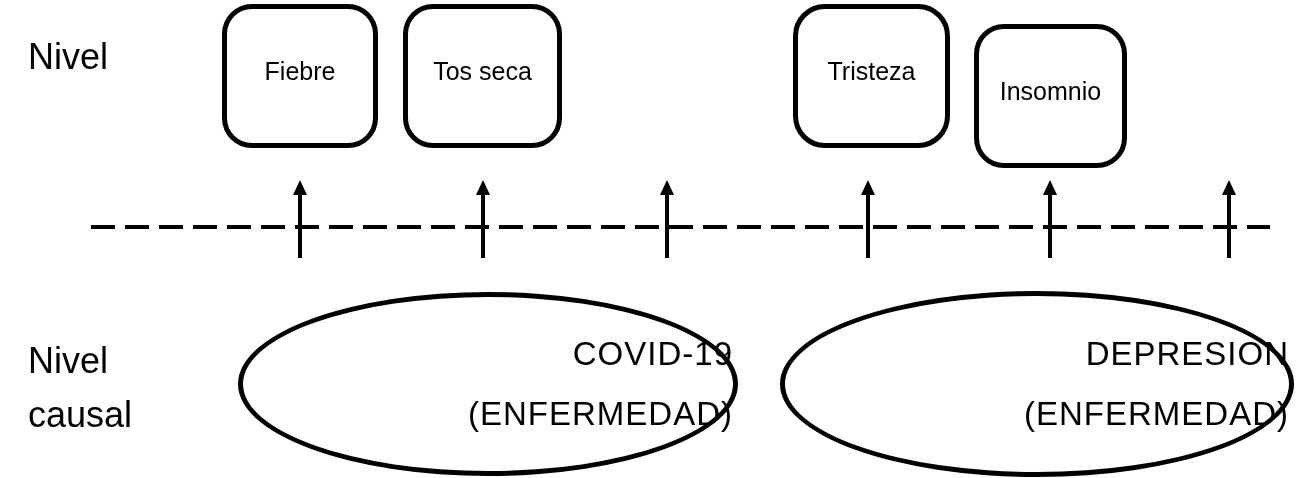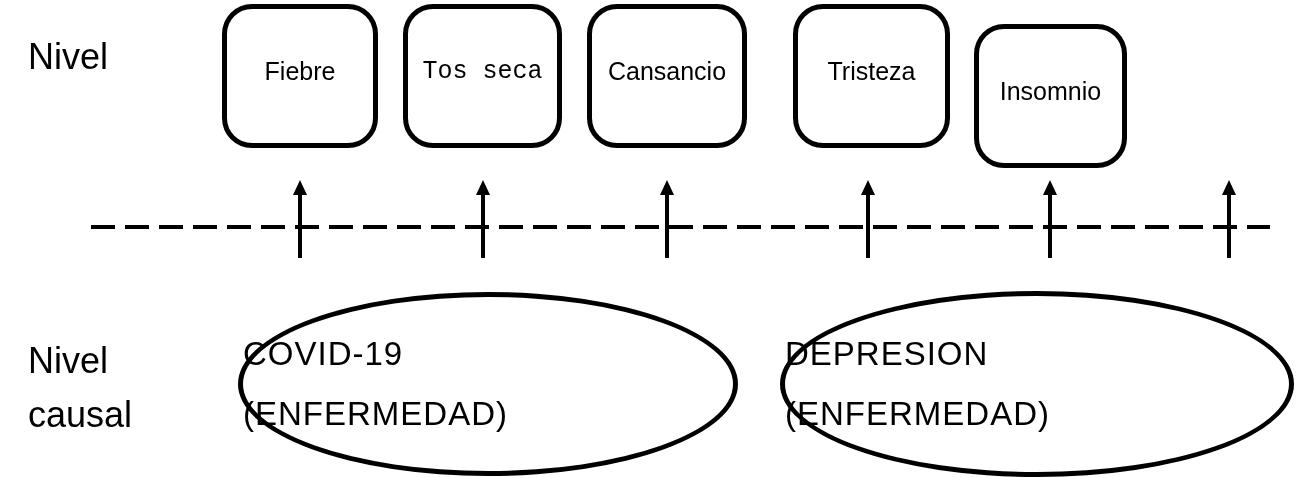--- a/index.html
+++ b/index.html
@@ -35,23 +35,23 @@
     box-sizing:border-box;
     border:5px solid var(--ink);
     border-radius:30px;
     background:var(--bg);
     display:flex;align-items:center;justify-content:center;
     padding-bottom:10px;
     font-size:25px;
     white-space:nowrap;
   }
   .box-1{left:222px;width:156px;}
-  .box-2{left:403px;width:159px;font-family:Liberation Mono, monospace;}
+  .box-2{left:403px;width:159px;}
   .box-3{left:587px;width:160px;}
-  .box-4{left:793px;width:157px;}
+  .box-4{left:793px;width:157px;border-radius:32px;}
   .box-5{left:974px;width:153px;margin-top:20px;}
   .box-6{left:1150px;width:153px;}
 
   
   .dashed-line{
     position:absolute;
     left:91px;top:225px;
     width:1179px;height:4px;
     background:repeating-linear-gradient(90deg,var(--ink) 0 24px,transparent 24px 34px);
   }
@@ -84,42 +84,41 @@
   .arrow-6{left:1221px;}
 
   
   .cause-ellipse{
     position:absolute;
     box-sizing:border-box;
     border:5px solid var(--ink);
     border-radius:50%;
     background:var(--bg);
     display:flex;flex-direction:column;
-    align-items:flex-start;justify-content:center;
+    align-items:flex-end;justify-content:center;
     text-align:center;
     font-size:33px;
     letter-spacing:1px;
     line-height:60px;
     white-space:nowrap;
   }
   .ellipse-1{left:238px;top:292px;width:500px;height:184px;}
   .ellipse-2{left:780px;top:291px;width:514px;height:186px;}
 </style>
 </head>
 <body>
 
 <div class="stage">
 
   <div class="row-label row-label--symptomatic">
     <div>Nivel</div>
   </div>
 
   <div class="symptom-box box-1">Fiebre</div>
   <div class="symptom-box box-2">Tos seca</div>
-  <div class="symptom-box box-3">Cansancio</div>
   <div class="symptom-box box-4">Tristeza</div>
   <div class="symptom-box box-5">Insomnio</div>
 
   <div class="dashed-line"></div>
 
   <div class="up-arrow arrow-1">
     <span class="arrow-head"></span>
     <span class="arrow-stem"></span>
   </div>
   <div class="up-arrow arrow-2">

